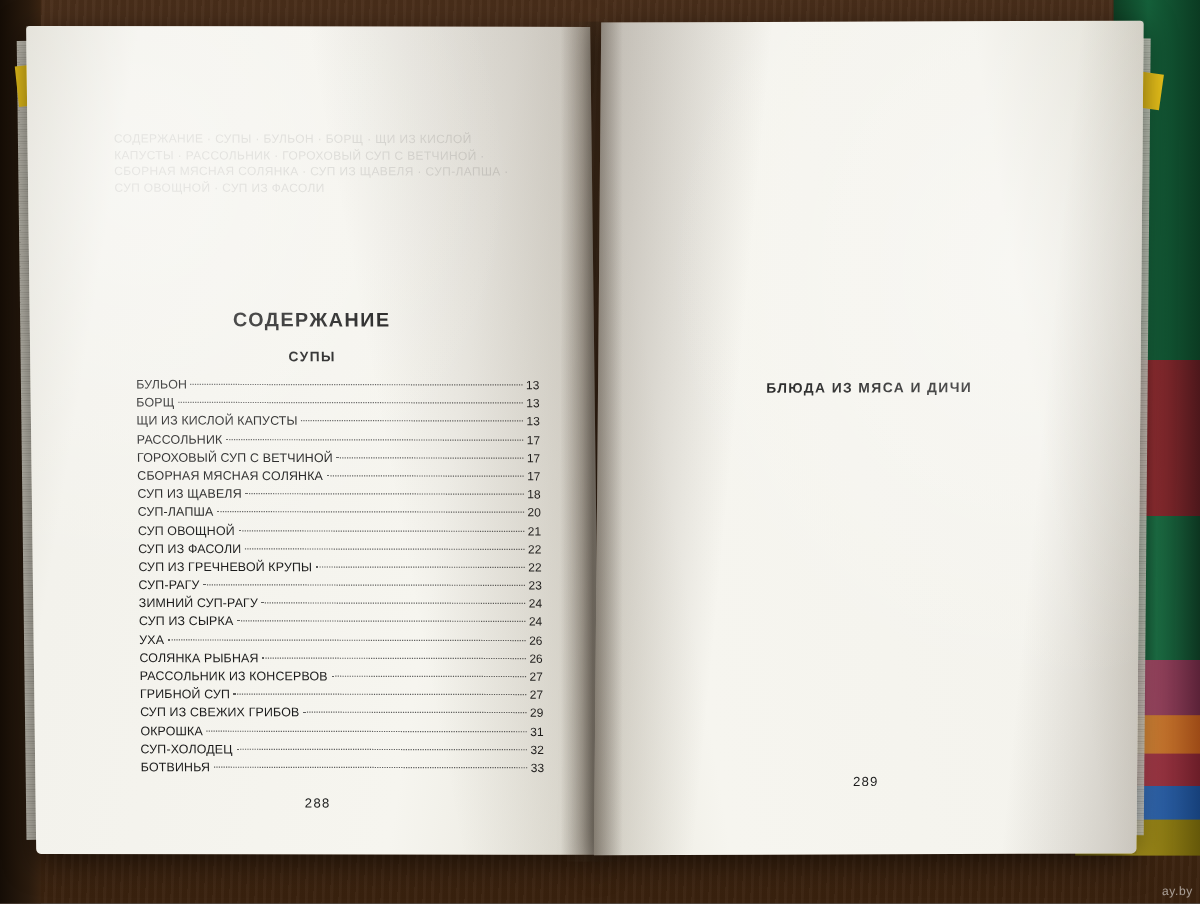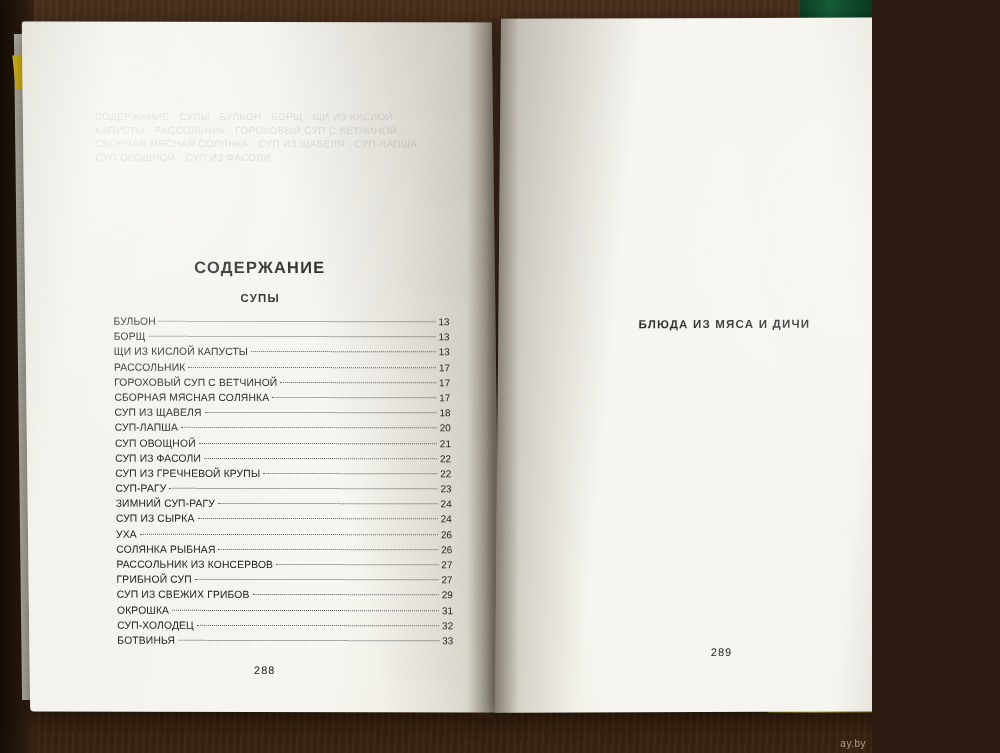--- a/index.html
+++ b/index.html
@@ -8,21 +8,21 @@
     background: #2b1b10;
   }
   body {
     width: 1000px;
     height: 753px;
     overflow: hidden;
     font-family: "Liberation Serif", serif;
   }
   #photo {
     position: relative;
-    width: 872px;
+    width: 1000px;
     height: 753px;
     background: #737373;
     overflow: hidden;
   }
   
   .table-bg {
     position: absolute;
     inset: 0;
     background:
       linear-gradient(180deg, #4a2f1b 0%, #5a3a22 18%, #4a2d19 45%, #3a220f 100%);

